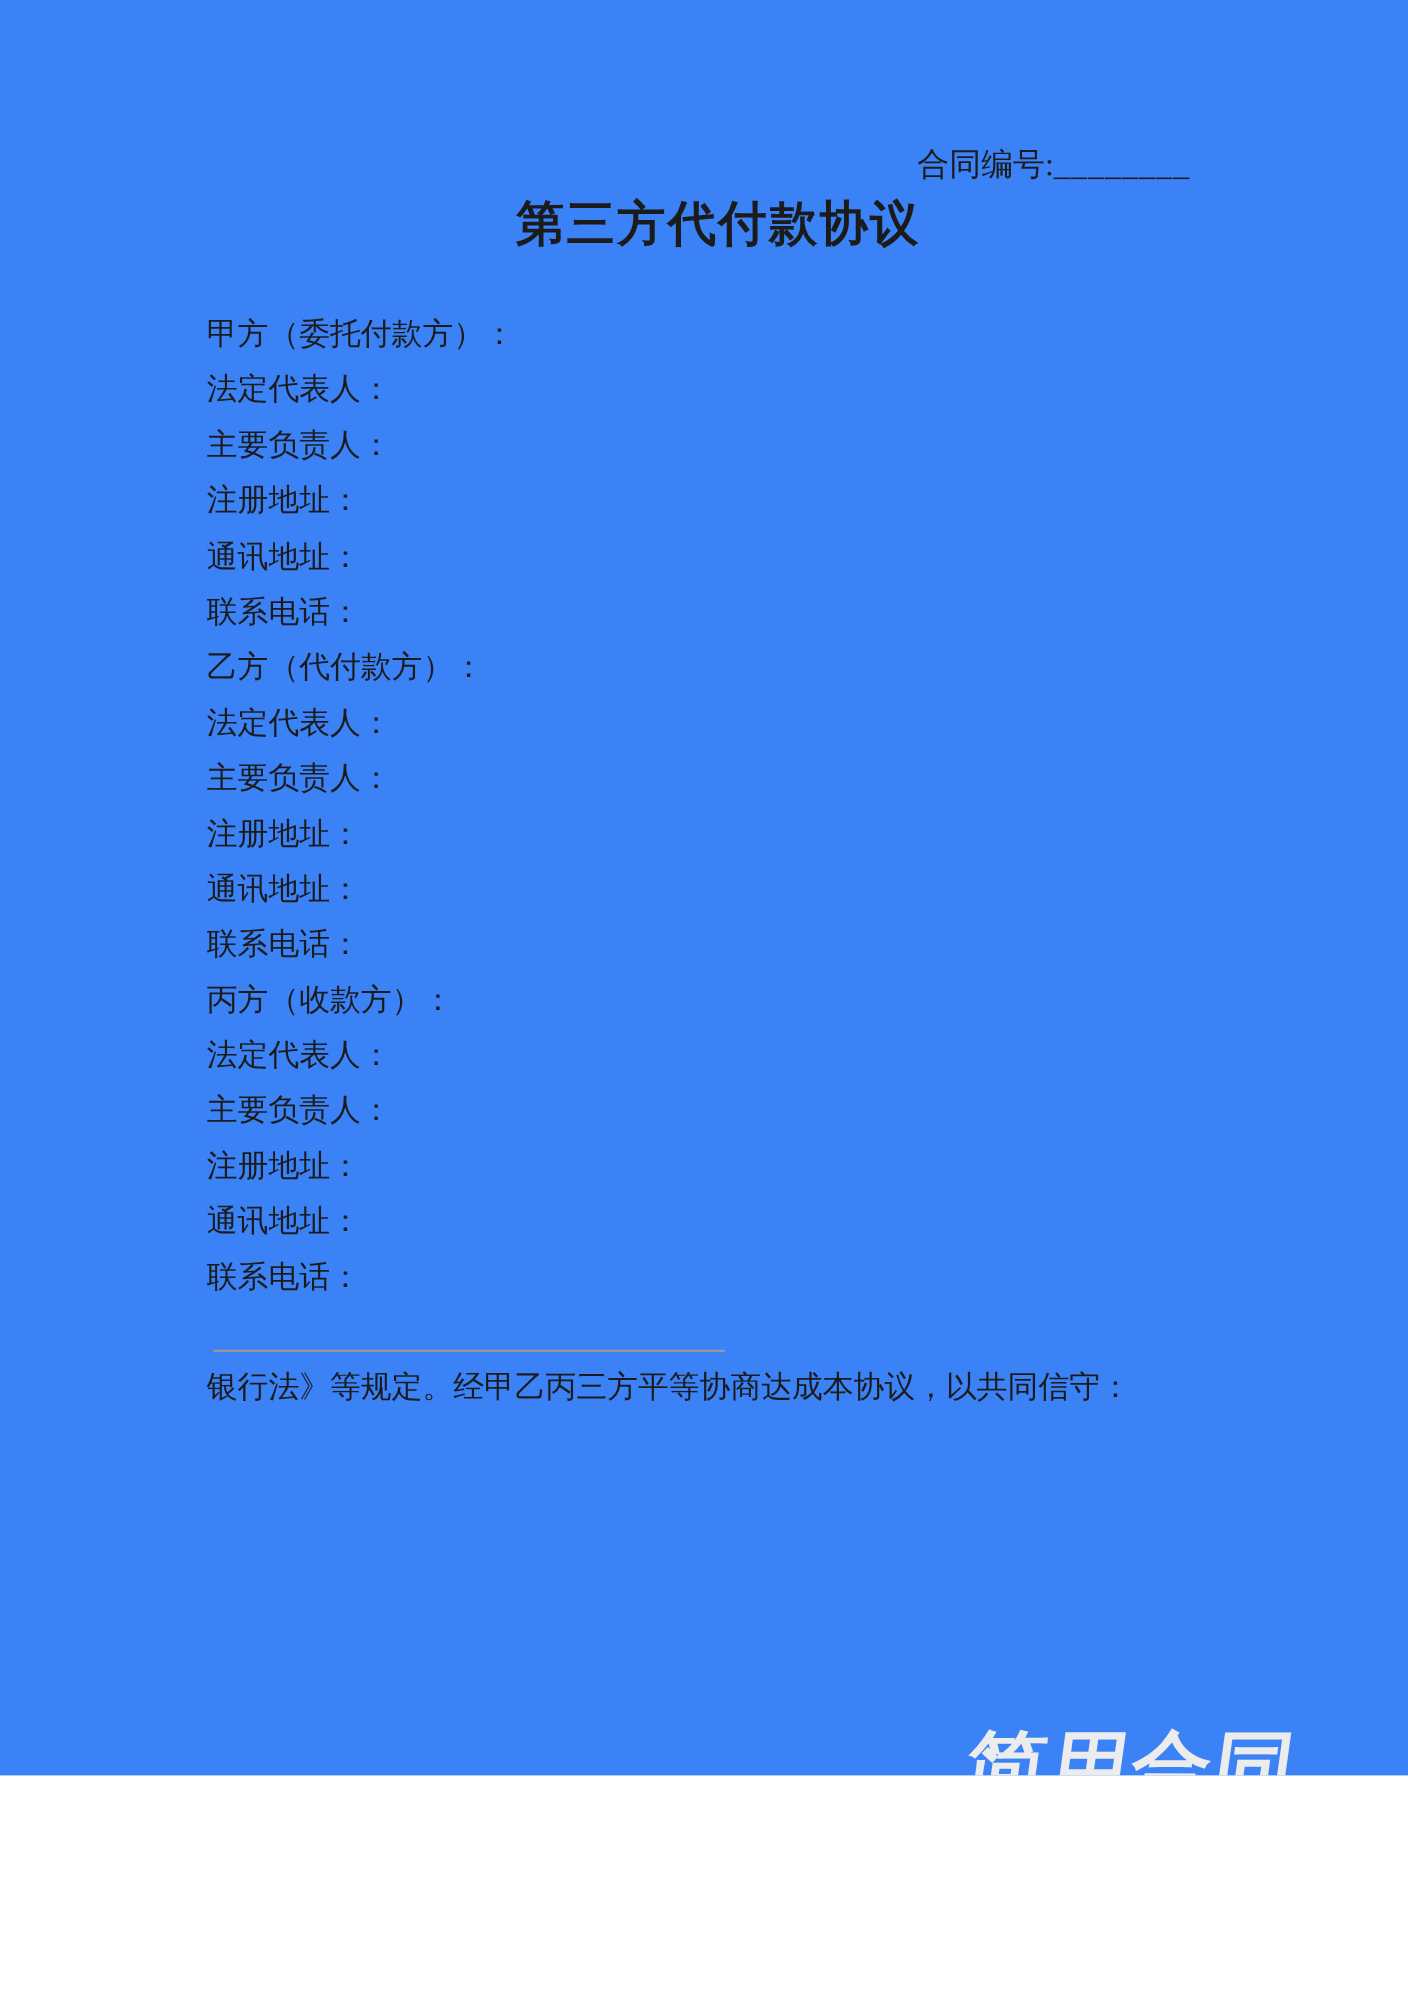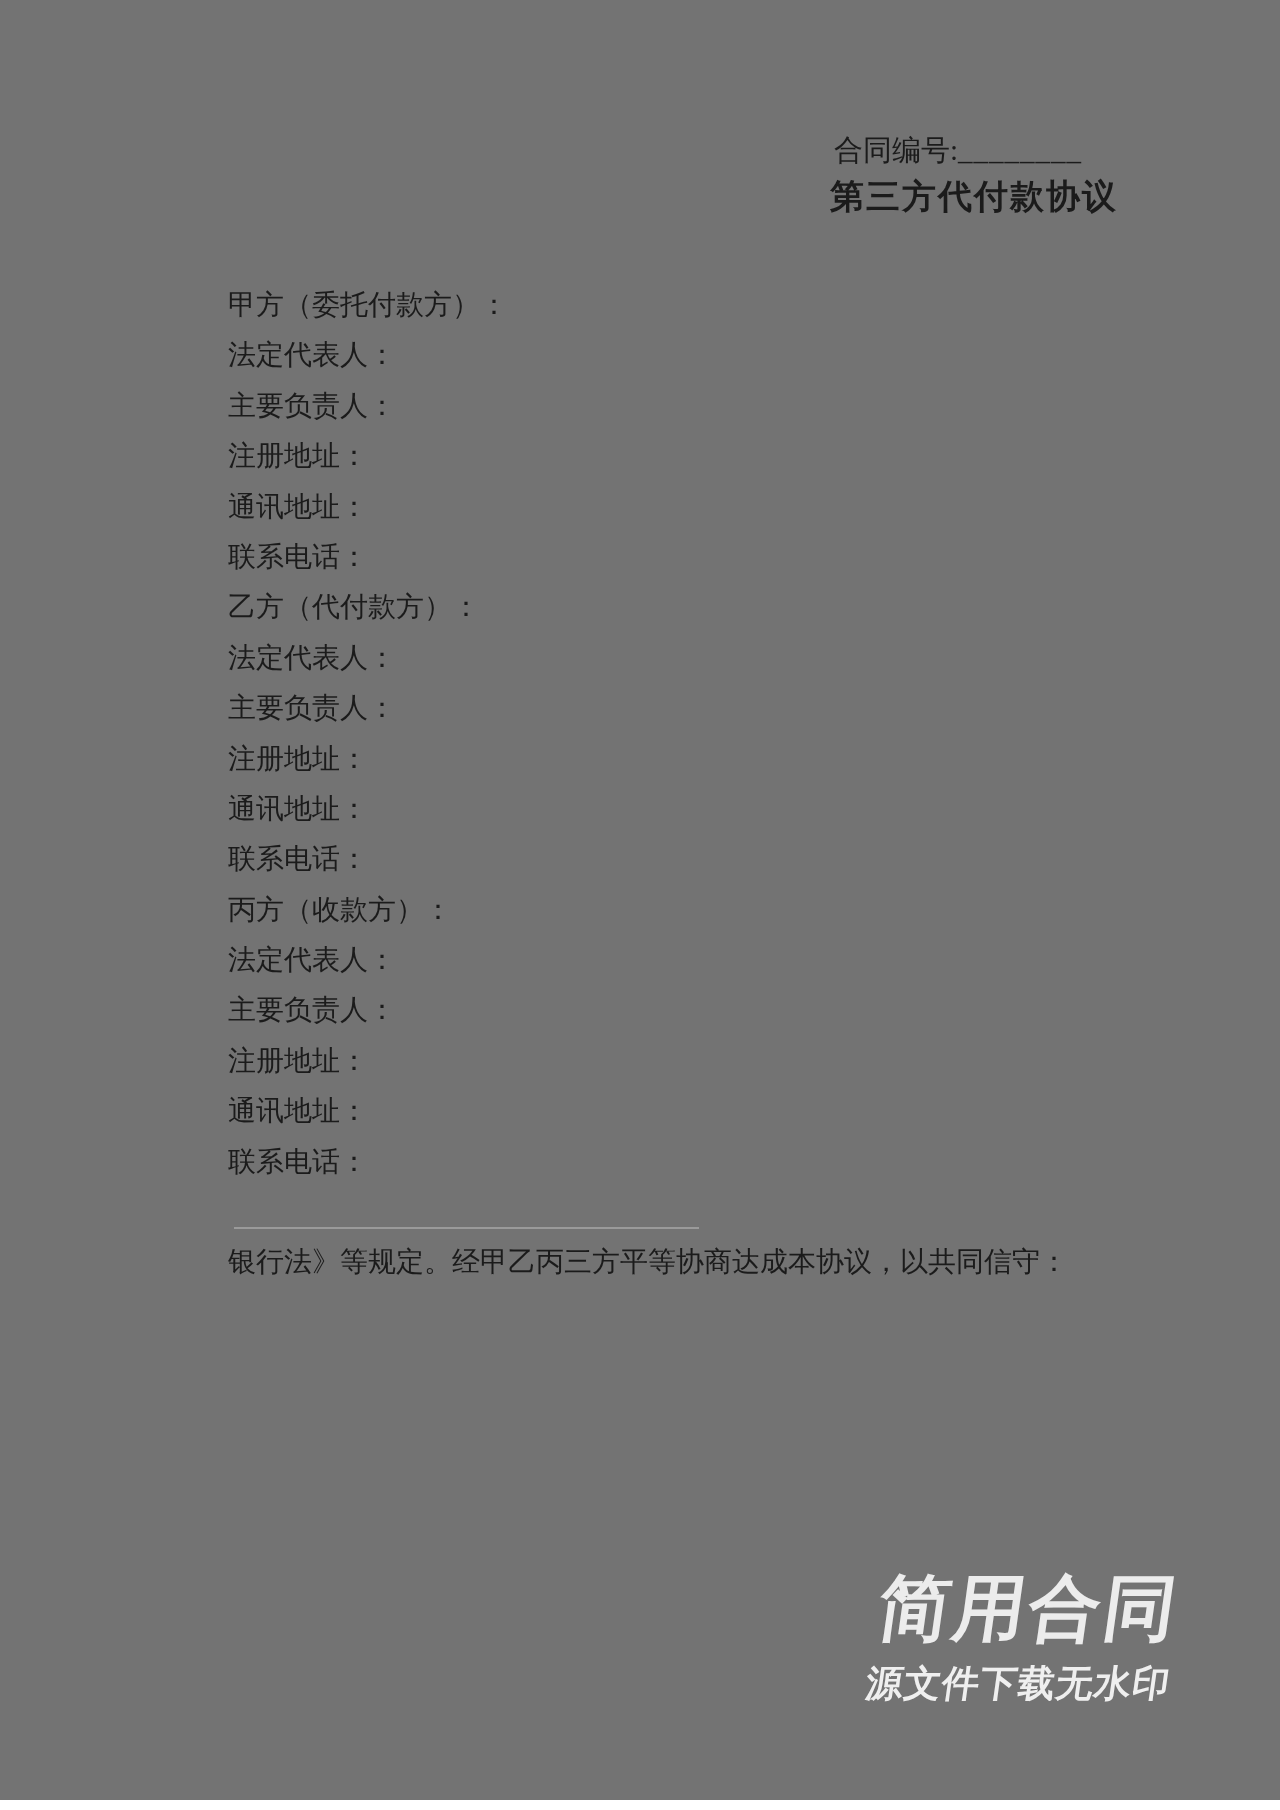--- a/index.html
+++ b/index.html
@@ -1,35 +1,35 @@
 <!DOCTYPE html>
 <html><head>
 <meta charset="utf-8">
 <style>
   html,body { margin:0; padding:0; background:#ffffff; }
   body { width:1280px; height:1810px; }
   .page {
-    position:relative; width:1280px; height:1800px; background:#737373;
+    position:relative; width:1280px; height:1614px; background:#3b82f6;
     font-family:"Liberation Serif","DejaVu Serif",serif;
     color:#1b1b1b; overflow:hidden;
   }
   .contract-no {
     position:absolute; top:130px; right:198px;
     font-size:29px; line-height:40px; white-space:nowrap;
   }
   .contract-no .blank { letter-spacing:1px; }
   .doc-title {
     position:absolute; top:174px; left:188px; width:930px; margin:0;
-    text-align:right; font-size:34px; font-weight:bold; letter-spacing:2px;
+    text-align:center; font-size:44px; font-weight:bold; letter-spacing:2px;
   }
   .content {
     position:absolute; top:280px; left:188px; width:930px;
     font-size:28px; line-height:50.4px;
   }
-  .line { height:50.4px; white-space:nowrap;margin-left:40px; }
+  .line { height:50.4px; white-space:nowrap; }
   .heading {
     font-family:"Liberation Sans","DejaVu Sans",sans-serif;
     font-weight:bold; letter-spacing:1px;
   }
   .thin-blank {
     display:inline-block; width:465px; height:40px;
     border-bottom:2px solid #9a9a9a; margin-left:6px;
   }
   .big-blank {
     display:inline-block; width:510px; height:34px;

